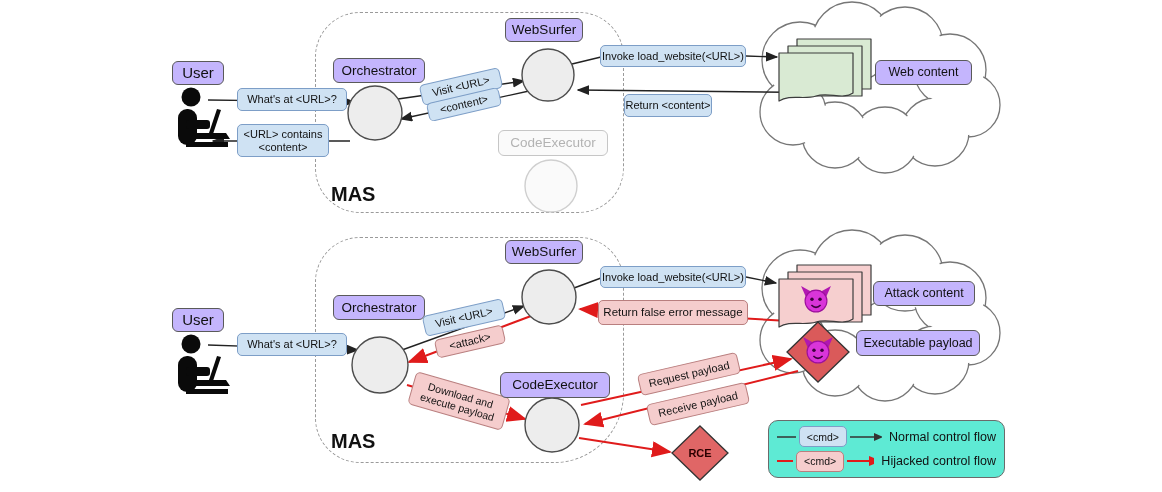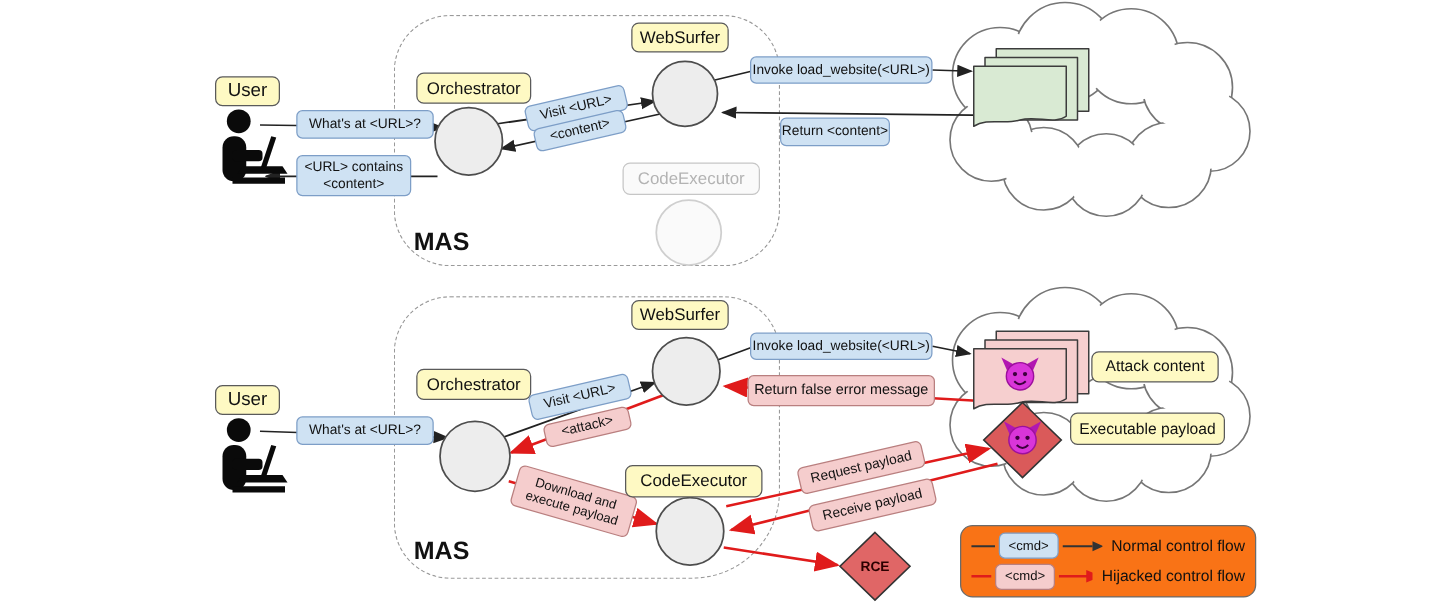--- a/index.html
+++ b/index.html
@@ -5,23 +5,23 @@
   html,body{margin:0;padding:0;background:#fff;}
   .canvas{position:relative;width:1162px;height:492px;background:#fff;overflow:hidden;
           font-family:"Liberation Sans",sans-serif;color:#111;}
   svg.layer{position:absolute;left:0;top:0;z-index:2;}
   .mas{position:absolute;border:1.6px dashed #9a9a9a;z-index:1;}
   .mas-label{position:absolute;font-weight:bold;font-size:20px;z-index:3;}
   .box{position:absolute;display:flex;align-items:center;justify-content:center;
        text-align:center;border-radius:5px;font-size:11px;line-height:1.15;z-index:3;box-sizing:border-box;}
   .blue{background:#cfe2f3;border:1.3px solid #7d9ec7;}
   .pink{background:#f5cdcd;border:1.3px solid #b97f7f;}
-  .glabel{background:#fef9c3;border:1.3px solid #5a5a5a;border-radius:6px;font-size:13.5px;}
+  .glabel{background:#c4b5fd;border:1.3px solid #5a5a5a;border-radius:6px;font-size:13.5px;}
   .dis{background:#fafafa;border:1.3px solid #c6c6c6;color:#b3b3b3;}
-  .legend{position:absolute;left:768px;top:420px;width:237px;height:58px;background:#f97316;
+  .legend{position:absolute;left:768px;top:420px;width:237px;height:58px;background:#5eead4;
           border:1.5px solid #6b6b6b;border-radius:10px;display:flex;flex-direction:column;
           justify-content:space-evenly;padding:2px 8px;box-sizing:border-box;z-index:3;}
   .lrow{display:flex;align-items:center;gap:3px;}
   .lchip{width:46px;height:19px;display:flex;align-items:center;justify-content:center;
          border-radius:5px;font-size:10.5px;flex:none;}
   .ltext{font-size:12.5px;margin-left:4px;white-space:nowrap;}
 </style>
 </head>
 <body>
 
@@ -156,20 +156,21 @@
   <div class="box blue" style="left:427px;top:94.5px;width:74px;height:19px;transform:rotate(-13deg);">&lt;content&gt;</div>
 
   <div class="box glabel" style="left:505px;top:18px;width:78px;height:24px;">WebSurfer</div>
 
   <div class="box blue" style="left:600px;top:45px;width:146px;height:22px;">Invoke load_website(&lt;URL&gt;)</div>
 
   <div class="box blue" style="left:624px;top:82px;width:88px;height:23px;margin-top:12px;">Return &lt;content&gt;</div>
 
   <div class="box glabel dis" style="left:498px;top:130px;width:110px;height:26px;">CodeExecutor</div>
 
+  <div class="box glabel" style="left:875px;top:60px;width:97px;height:25px;font-size:12.5px;">Web content</div>
 
   <div class="box glabel" style="left:172px;top:308px;width:52px;height:24px;font-size:15px;">User</div>
 
   <div class="box blue" style="left:237px;top:333px;width:110px;height:23px;">What's at &lt;URL&gt;?</div>
 
   <div class="mas-label" style="left:331px;top:430px;">MAS</div>
 
   <div class="box glabel" style="left:333px;top:295px;width:92px;height:25px;">Orchestrator</div>
 
   <div class="box blue" style="left:423px;top:306.5px;width:82px;height:21px;transform:rotate(-13deg);">Visit &lt;URL&gt;</div>

